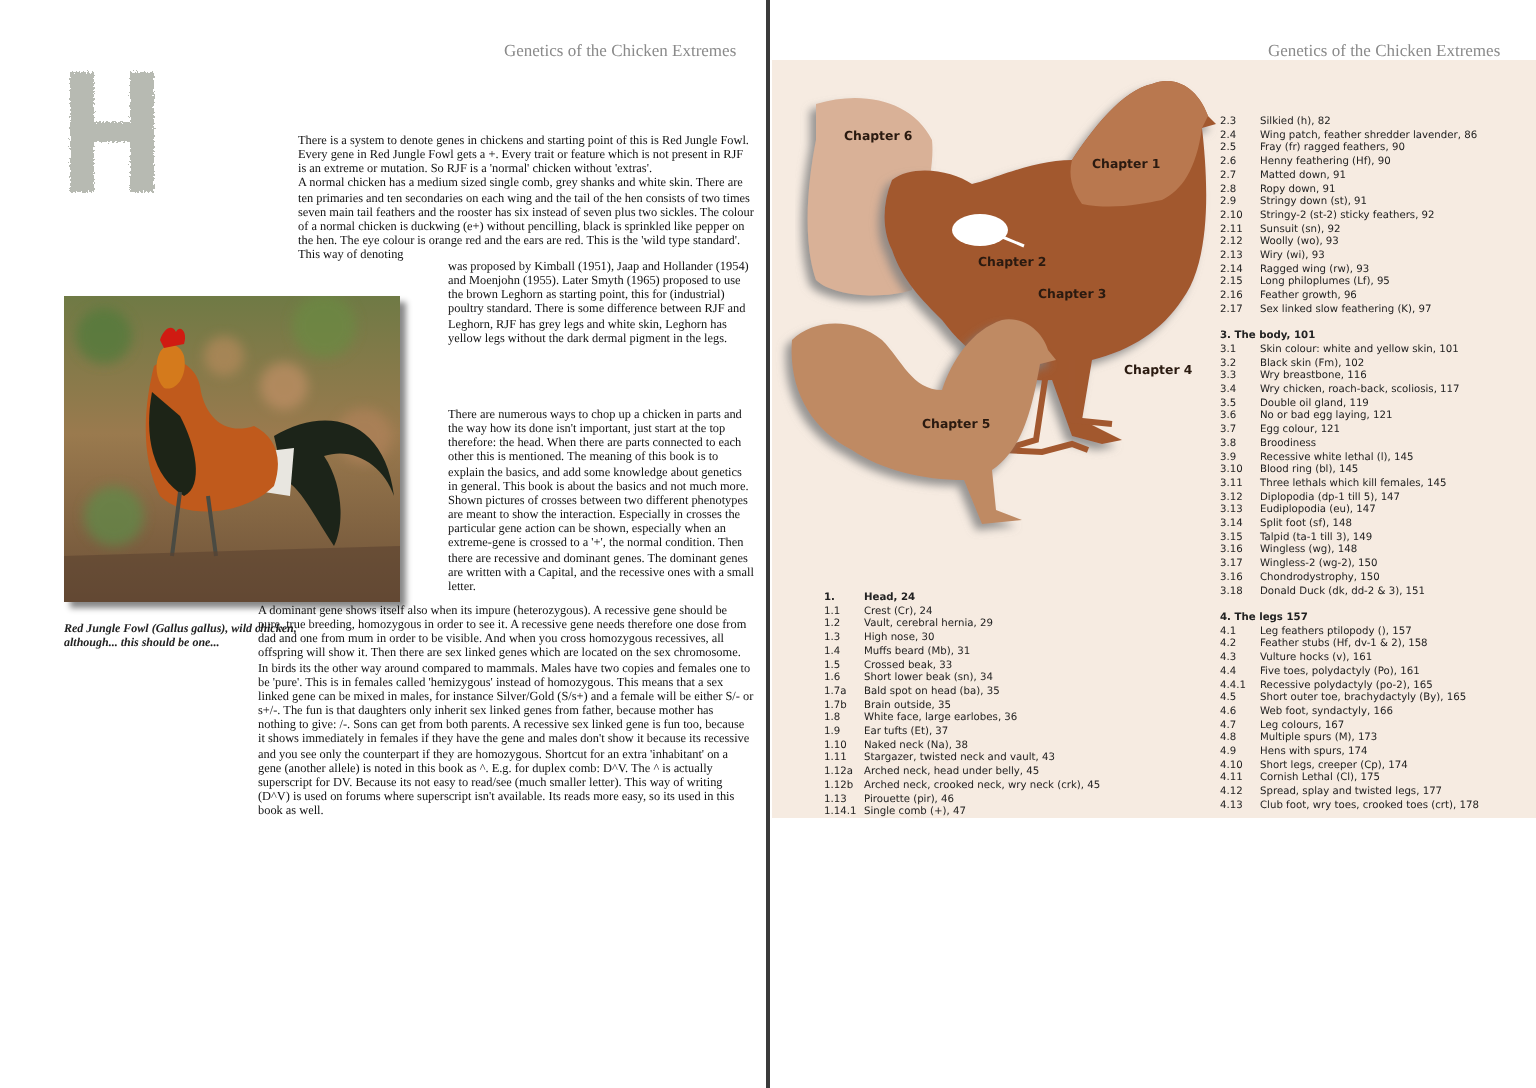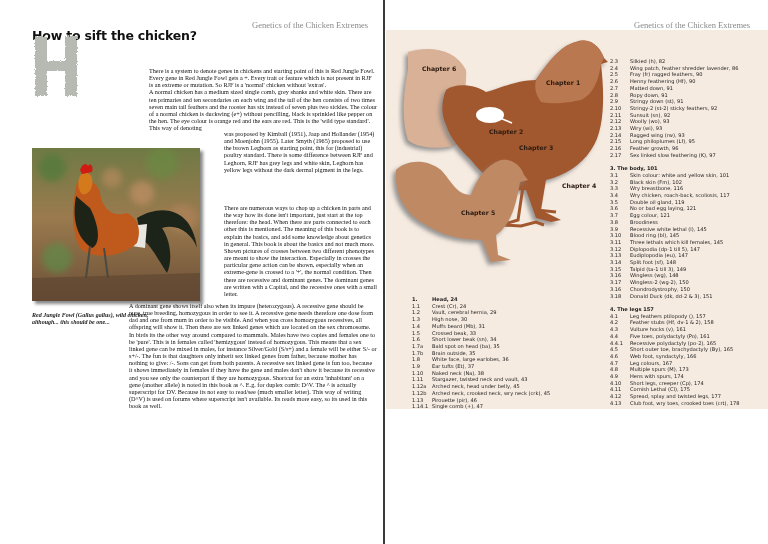--- a/index.html
+++ b/index.html
@@ -32,21 +32,20 @@
   .toc .head{font-weight:bold;}
   .toc .gap{height:6.7px;}
   #toc-left{left:26px;top:296px;}
   #toc-right{left:224px;top:58px;}
 </style>
 </head>
 <body>
 
 <div class="page" id="left-page">
   <div class="running-head">Genetics of the Chicken Extremes</div>
-  <div class="title">How to sift the chicken?</div>
 
   <svg class="dropcap" viewBox="0 0 46 64">
     <defs>
       <filter id="rough">
           <feTurbulence type="fractalNoise" baseFrequency="0.9" numOctaves="2" result="n"></feTurbulence>
           <feDisplacementMap in="SourceGraphic" in2="n" scale="3"></feDisplacementMap>
         </filter>
     </defs>
     <g fill="#b7bab2" filter="url(#rough)">
       <rect x="2" y="2" width="12" height="60"></rect>

